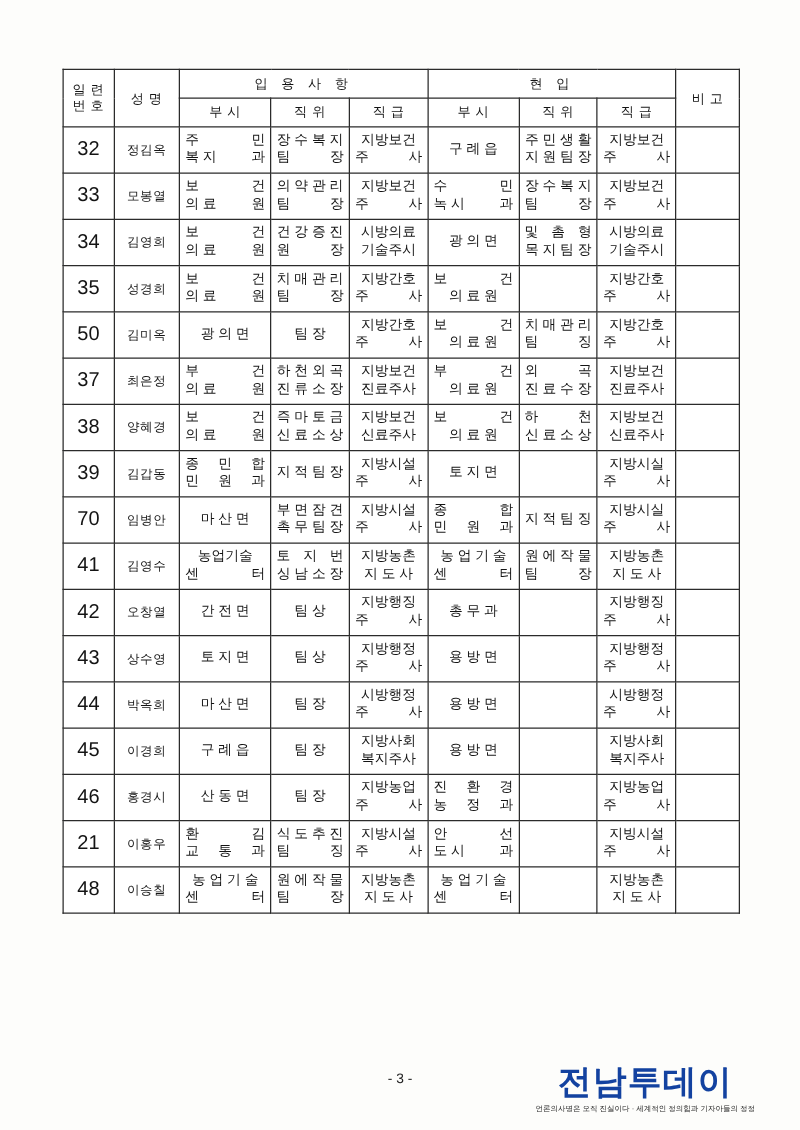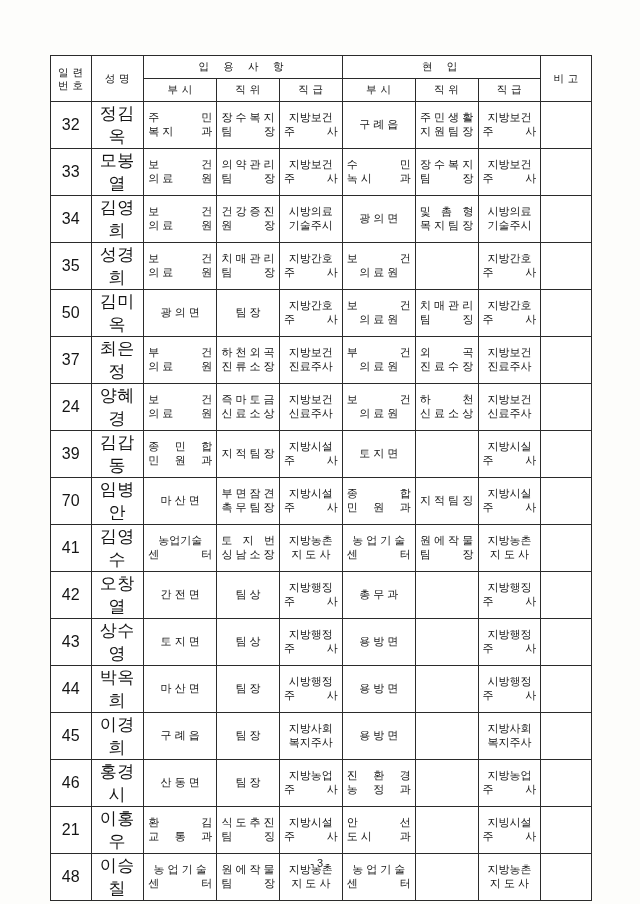--- a/index.html
+++ b/index.html
@@ -44,36 +44,35 @@
     background: #ffffff;
   }
   thead th {
     background: #e8eef0;
     font-size: 10.5px;
     letter-spacing: 0.5px;
     height: 21px;
   }
   thead th.group {
     letter-spacing: 4px;
-    font-family: Liberation Mono, monospace;
   }
   .col-no    { width: 40px; }
   .col-name  { width: 52px; }
   .col-a-org { width: 72px; }
   .col-a-pos { width: 62px; }
   .col-a-rnk { width: 62px; }
   .col-b-org { width: 72px; }
   .col-b-pos { width: 62px; }
   .col-b-rnk { width: 62px; }
   .col-memo  { width: 50px; }
 
   tbody tr { height: 37px; }
   tbody td { font-size: 11px; }
   td.no   { font-size: 16px; }
-  td.name { font-size: 17px; letter-spacing: 0.5px; }
+  td.name { font-size: 10px; letter-spacing: 0.5px; }
 
   .cellwrap {
     display: flex;
     flex-direction: column;
     justify-content: center;
     align-items: stretch;
     height: 100%;
     line-height: 1.25;
   }
   .line {
@@ -492,21 +491,21 @@
             </td>
             <td>
               <div class="cellwrap">
                 <div class="line one">지방보건</div>
                 <div class="line one">진료주사</div>
               </div>
             </td>
             <td></td>
           </tr>
           <tr>
-            <td class="no">24</td>
+            <td class="no">38</td>
             <td class="name">양혜경</td>
             <td>
               <div class="cellwrap">
                 <div class="line">
                   <span>보</span>
                   <span>건</span>
                 </div>
                 <div class="line">
                   <span>의 료</span>
                   <span>원</span>
@@ -1037,14 +1036,18 @@
               </div>
             </td>
             <td></td>
           </tr>
         </tbody>
     </table>
   </div>
 
   <div class="footer-page">- 3 -</div>
 
+  <div class="logo">
+    <div class="mark">전남투데이</div>
+    <div class="tagline">언론의사명은 오직 진실이다 · 세계적인 정의힘과 기자아들의 정정</div>
+  </div>
 
 </div>
 
 </body></html>

